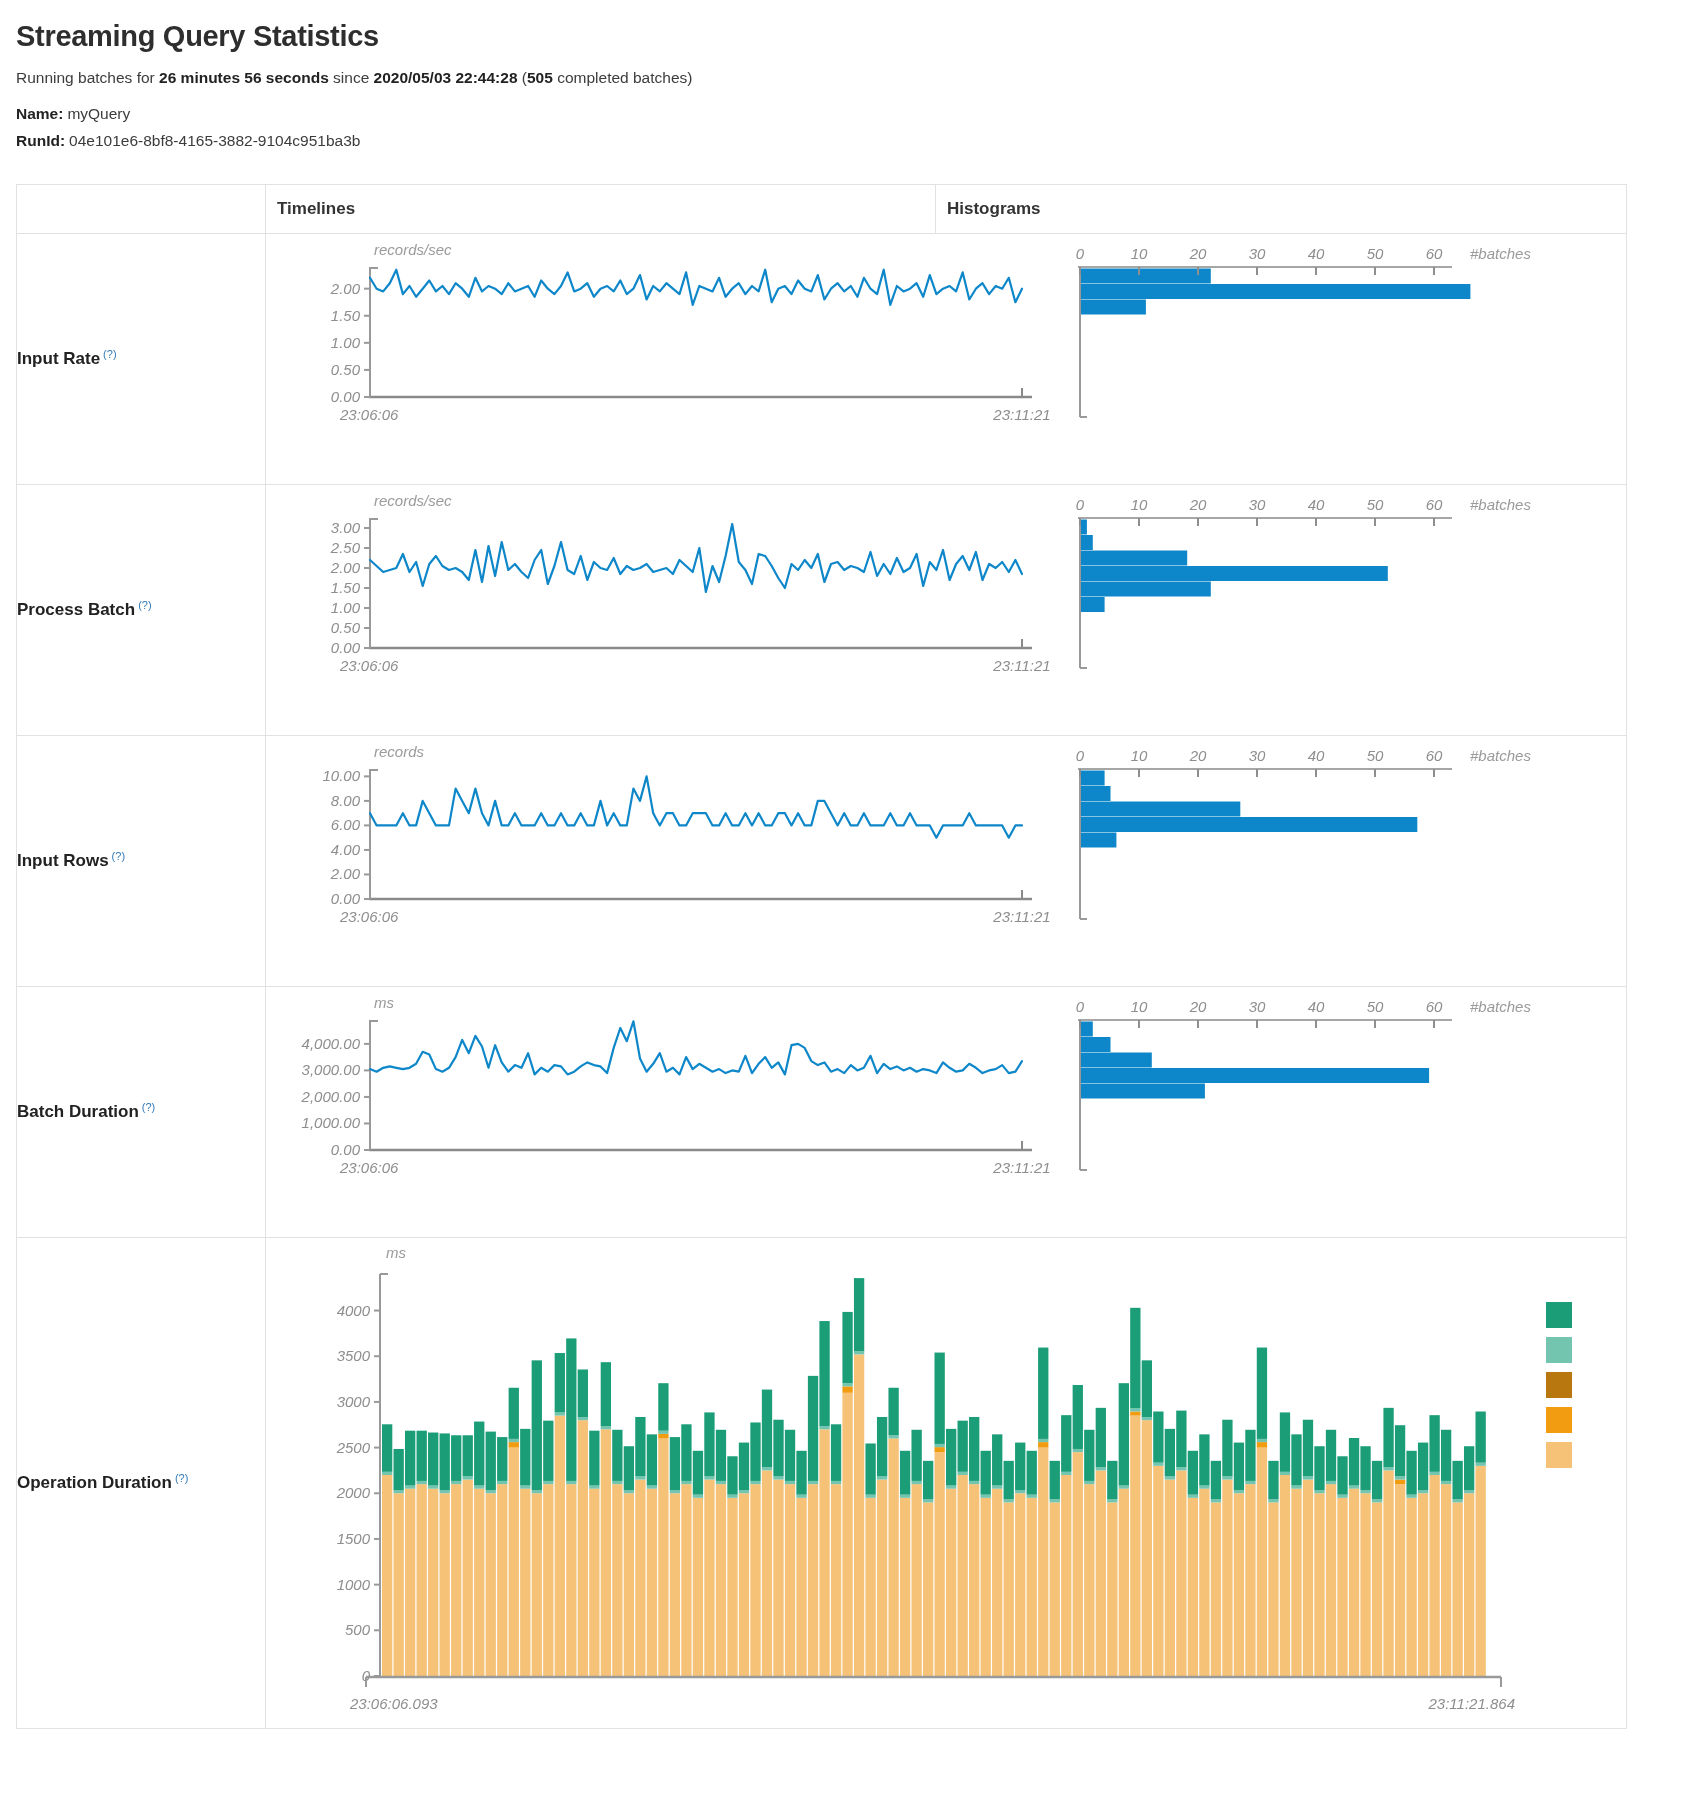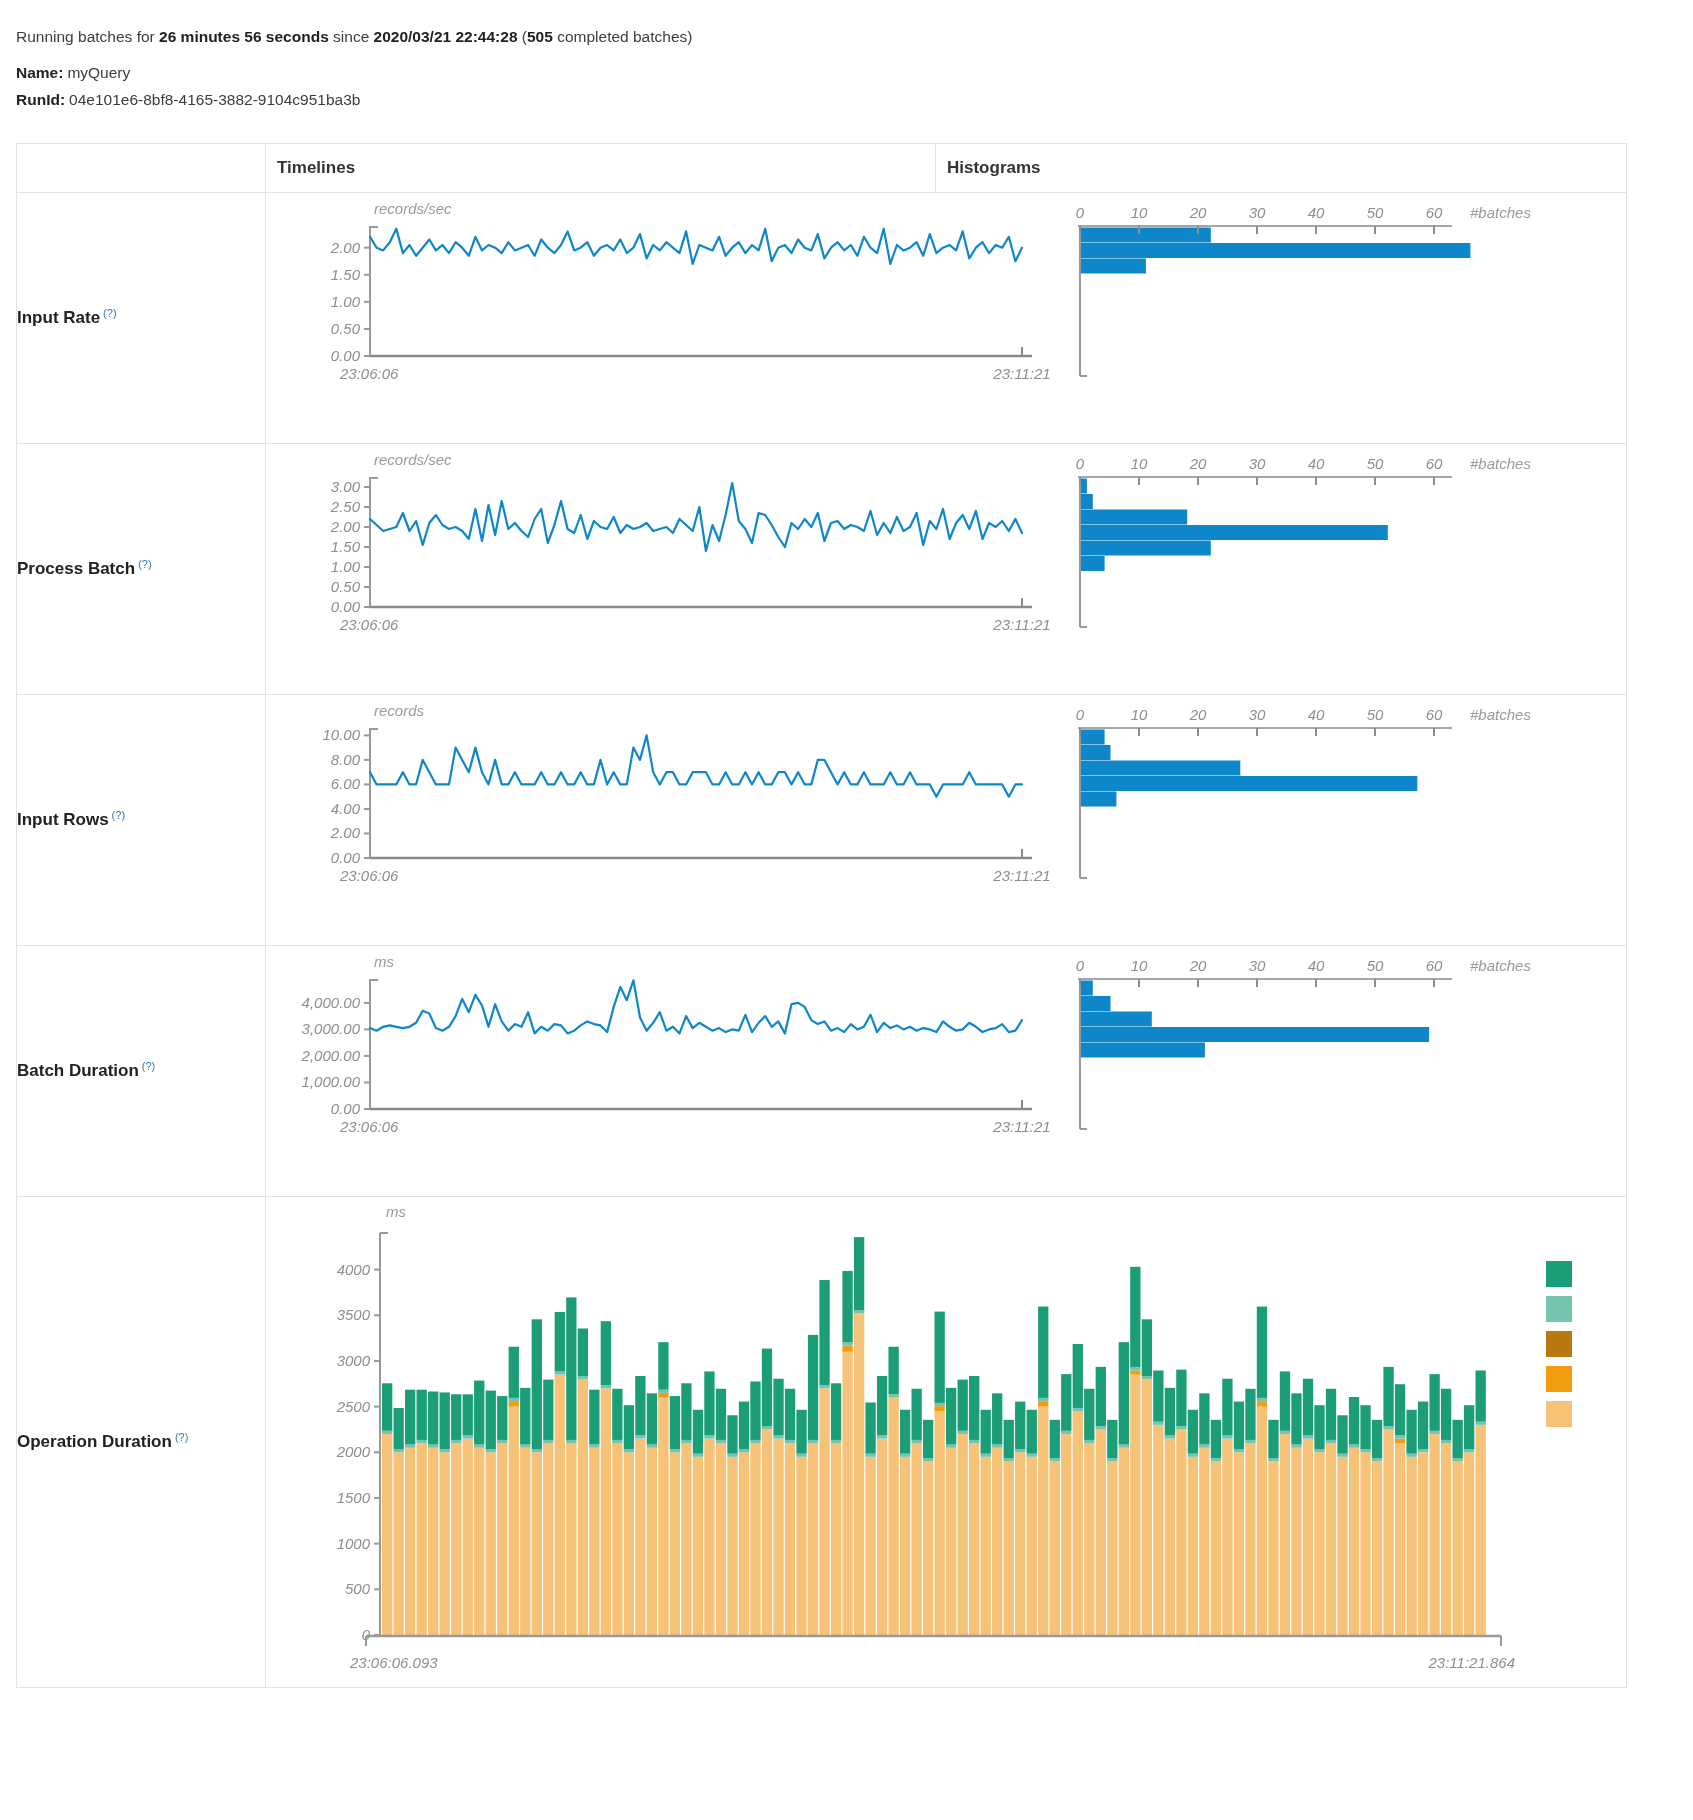--- a/index.html
+++ b/index.html
@@ -19,22 +19,23 @@
   sup.help{font-size:11px;color:#337ab7;margin-left:3px;cursor:pointer;}
   td.chart-cell{position:relative;height:250px;font-style:italic;}
   tr.tall td.chart-cell{height:490px;}
   svg.rowsvg{display:block;position:absolute;left:0;top:0;}
   .c1{width:237px;} .c2{width:658px;} .c3{width:679px;}
 </style>
 </head>
 <body>
 
 <div class="container">
+  <h1>Streaming Query Statistics</h1>
 
-  <p class="subtitle"><span>Running batches for </span><b>26 minutes 56 seconds</b><span> since </span><b>2020/03/21 22:44:28</b><span> (</span><b>505</b><span> completed batches)</span></p>
+  <p class="subtitle"><span>Running batches for </span><b>26 minutes 56 seconds</b><span> since </span><b>2020/05/03 22:44:28</b><span> (</span><b>505</b><span> completed batches)</span></p>
 
   <div class="qinfo">
     <div><b>Name:</b><span>myQuery</span></div>
     <div><b>RunId:</b><span>04e101e6-8bf8-4165-3882-9104c951ba3b</span></div>
   </div>
 
   <table class="stats">
     <tbody>
         <tr>
       <th class="c1"></th>

